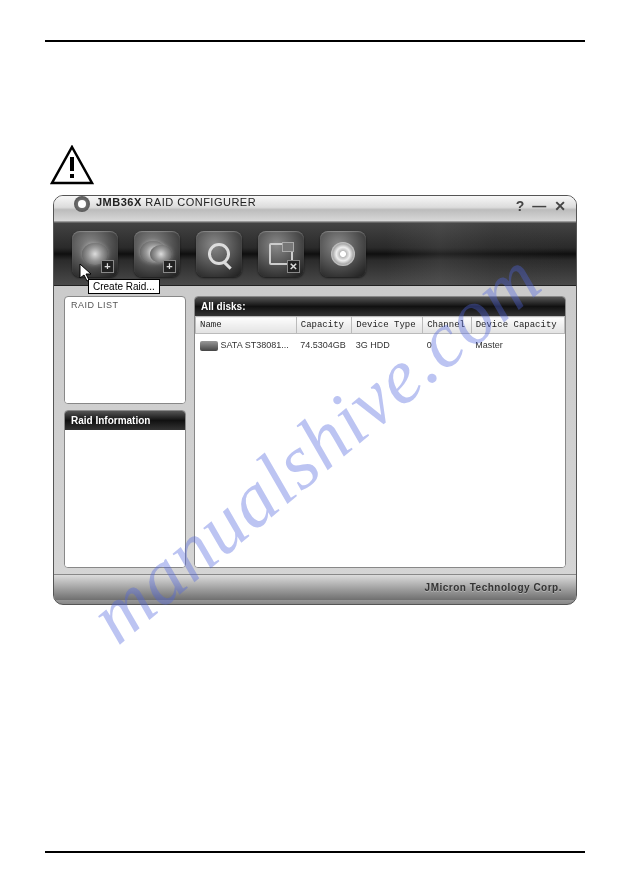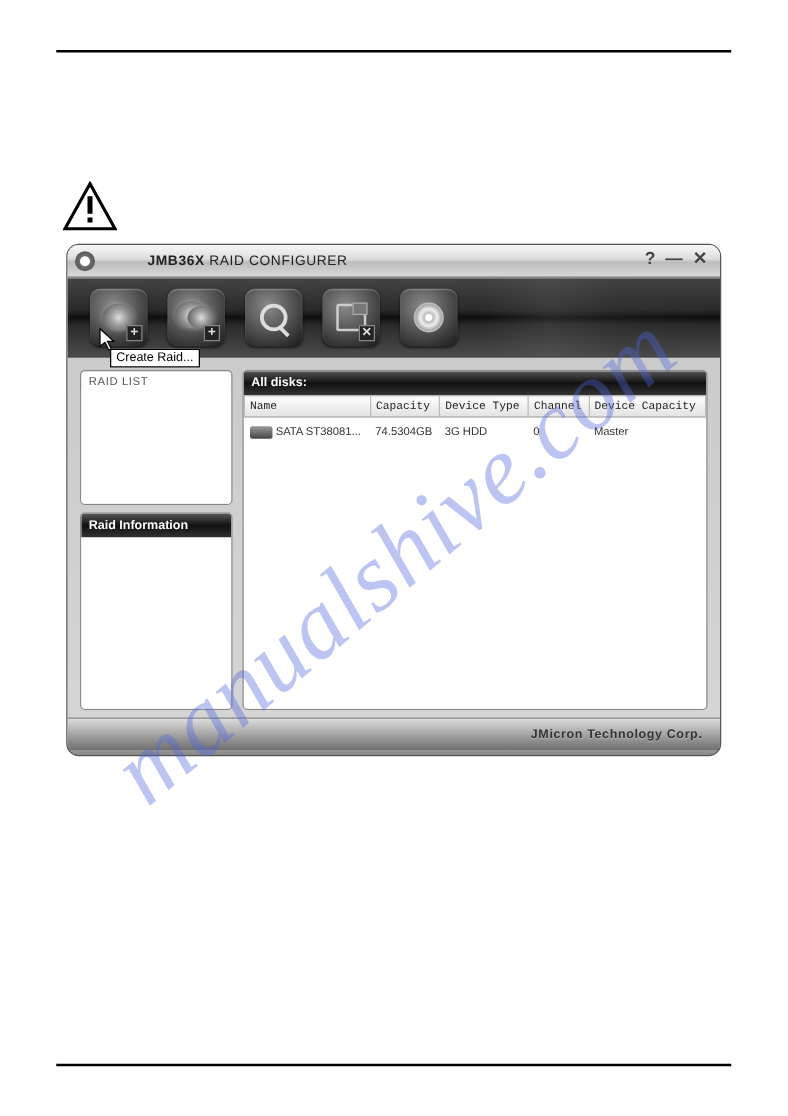--- a/index.html
+++ b/index.html
@@ -42,24 +42,23 @@
     border: 1px solid #555;
     border-radius: 10px;
     overflow: hidden;
     box-shadow: inset 0 1px 0 #fff;
   }
   .titlebar {
     height: 26px;
     background: linear-gradient(180deg,#f8f8f8,#dcdcdc 45%,#bcbcbc 55%,#d8d8d8);
     border-bottom: 1px solid #999;
     display: flex;
-    align-items: center;
-    padding: 0 6px;
-    position: relative;
-    gap: 36px;
+    align-items: flex-start;
+    padding: 0 20px;
+    position: relative;
   }
   .title-logo {
     width: 16px; height: 16px;
     background: radial-gradient(circle,#888,#444);
     border-radius: 50%;
     margin-right: 6px;
     position: relative;
   }
   .title-logo::after {
     content:"";

